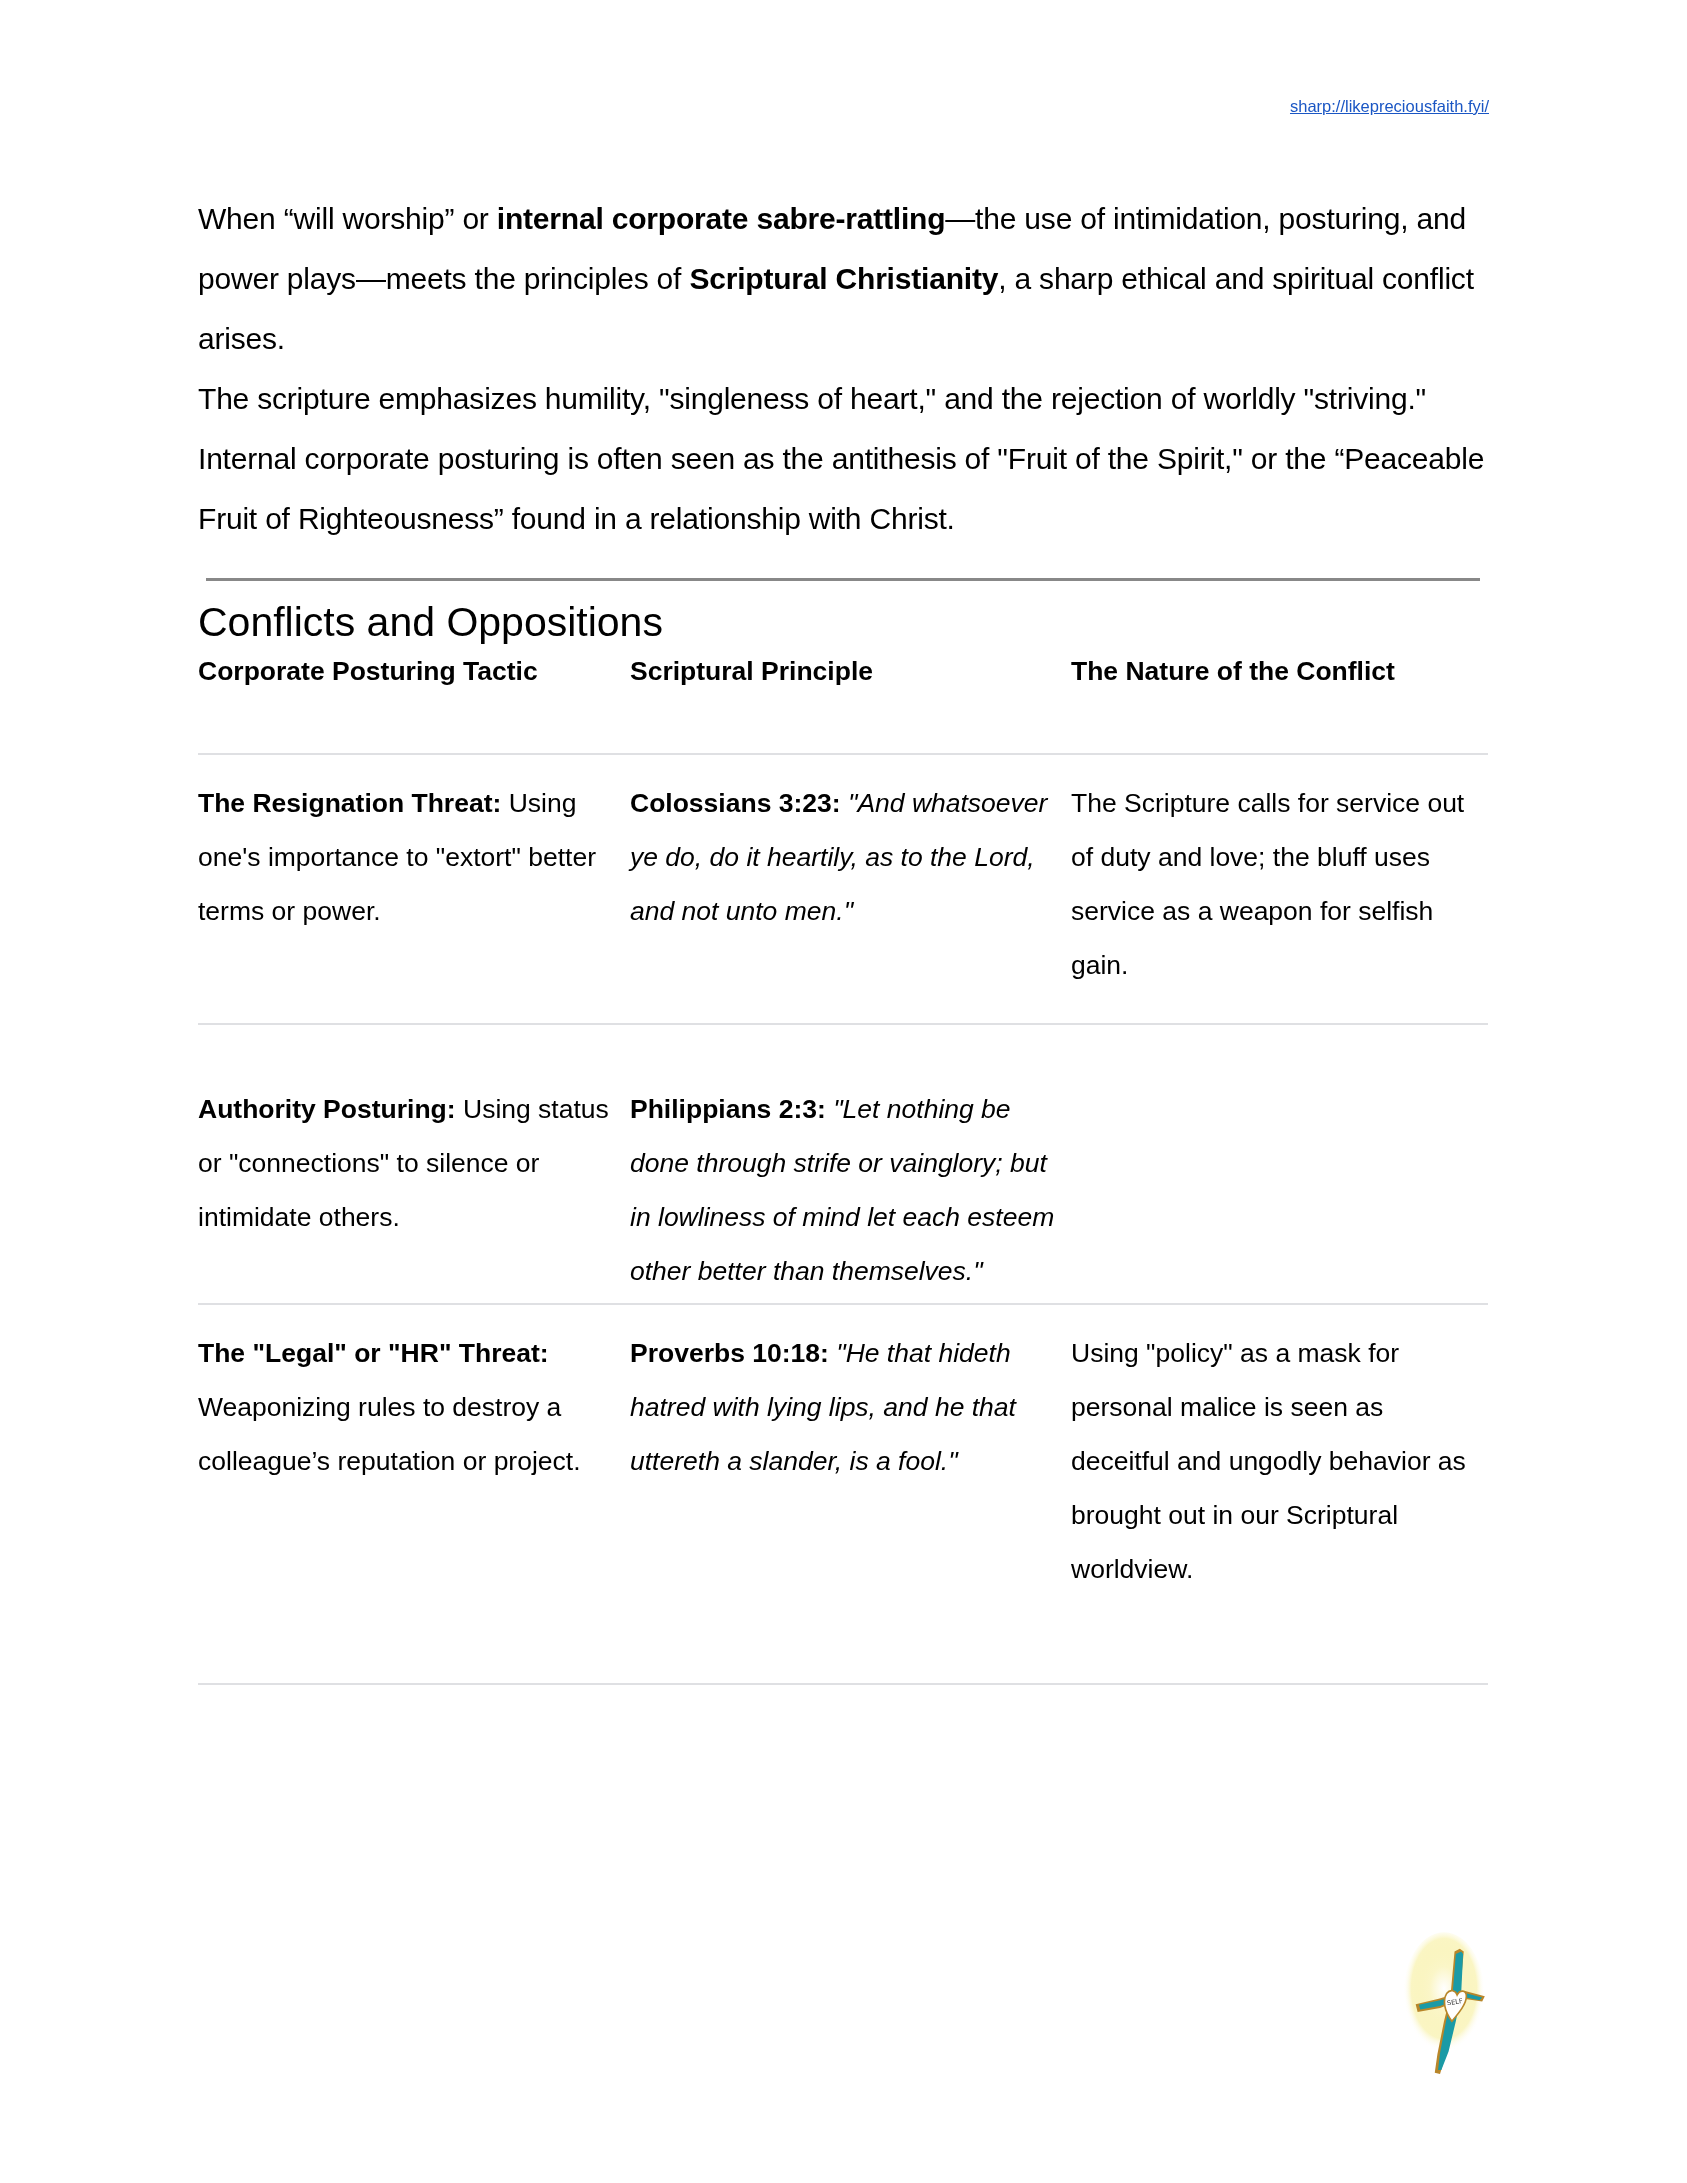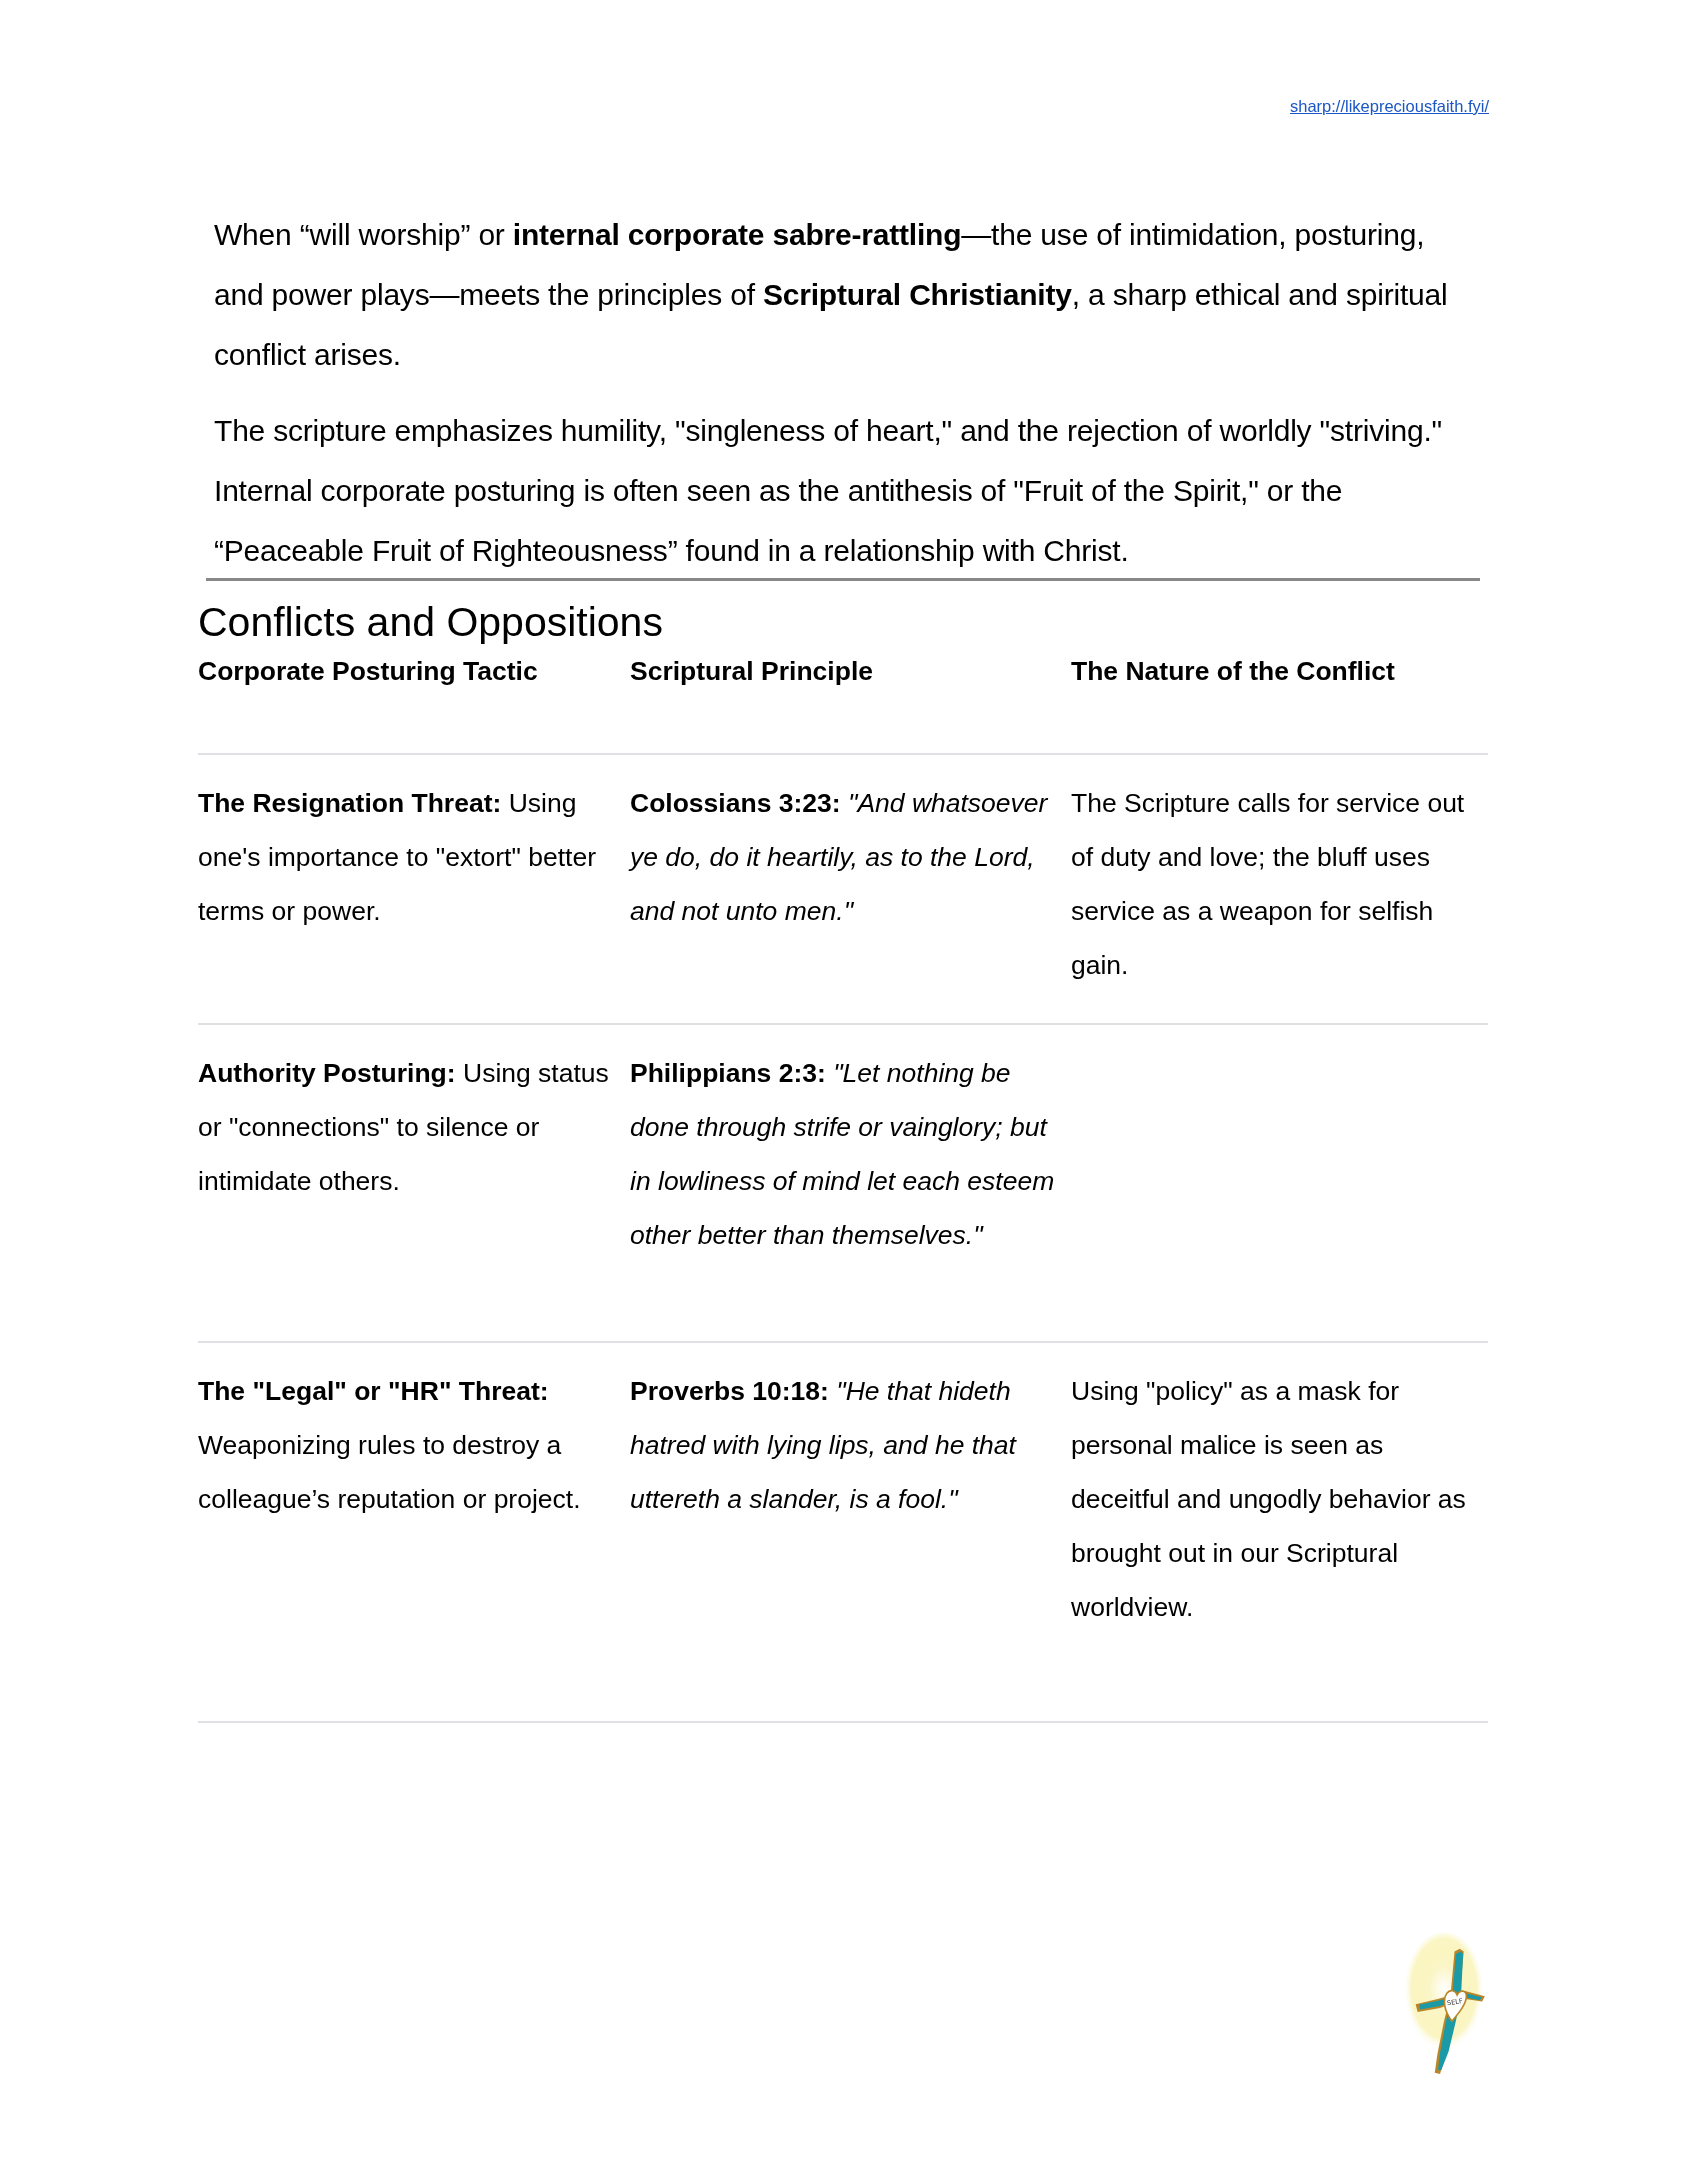--- a/index.html
+++ b/index.html
@@ -9,21 +9,21 @@
   }
   .url {
     position: absolute; right: 198px; top: 97px;
     font-size: 16.5px; color: #1a56c4; text-decoration: underline;
     font-family: "Liberation Sans", sans-serif;
   }
   .intro {
     position: absolute; left: 198px; top: 189px; width: 1297px;
     font-size: 30px; line-height: 60px; letter-spacing: -0.2px;
   }
-  .intro p { margin: 16px; }
+  .intro p { margin: 0; }
   .intro b { font-weight: bold; }
   .hr {
     position: absolute; left: 206px; top: 578px; width: 1274px; height: 2.6px;
     background: #888888;
   }
   .section-title {
     position: absolute; left: 198px; top: 594px;
     font-size: 41px; line-height: 56px; font-weight: normal; margin: 0;
   }
   .table {
@@ -39,21 +39,21 @@
   .c2 { width: 441px; }
   .c3 { width: 417px; }
   .row {
     display: flex; border-bottom: 2.6px solid #dfe0e3;
     padding-top: 21px; box-sizing: border-box;
   }
   .row .cell { font-size: 26.5px; line-height: 54px; padding-right: 12px; box-sizing: border-box; }
   .row b { font-weight: bold; }
   .row i { font-style: italic; }
   .r1 { height: 270px; }
-  .r2 { height: 318px; }
+  .r2 { height: 244px; margin-top: 36px; }
   .r3 { height: 380px; }
   .logo {
     position: absolute; left: 1386px; top: 1922px; width: 112px; height: 159px;
   }
 </style>
 </head>
 <body>
 
 <a class="url">sharp://likepreciousfaith.fyi/</a>
 

